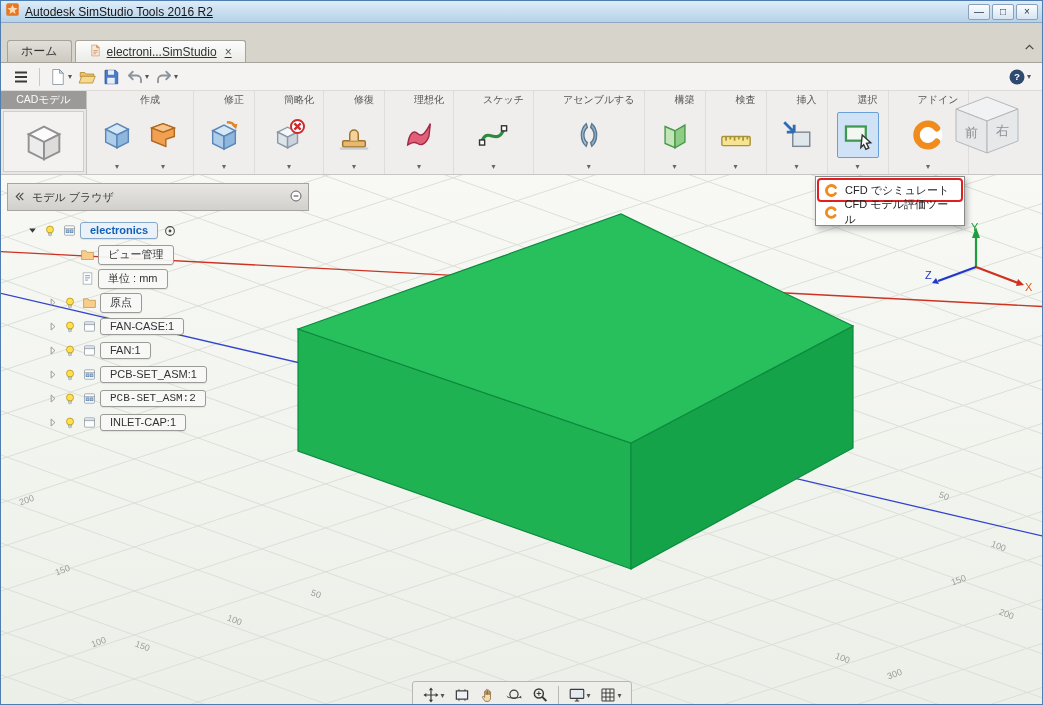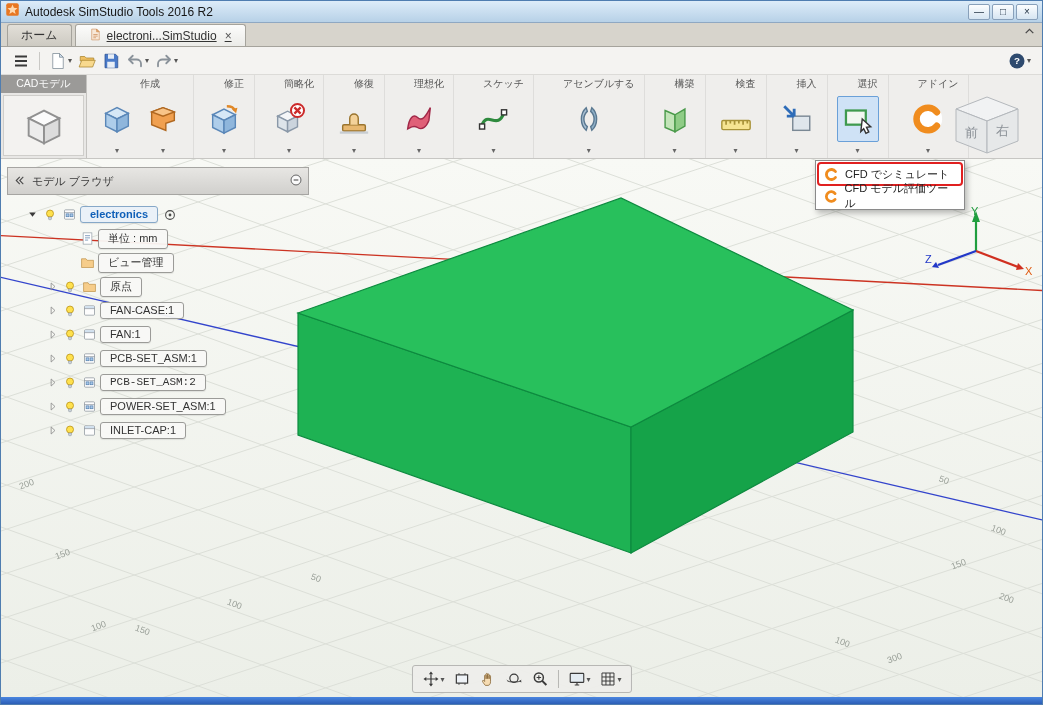--- a/index.html
+++ b/index.html
@@ -2,28 +2,28 @@
 <html><head>
 <meta charset="utf-8">
 <style>
   * { margin:0; padding:0; box-sizing:border-box; }
   html,body { width:1043px; height:705px; font-family:"Liberation Sans", sans-serif; }
   .window { position:relative; width:1043px; height:705px; border:1px solid #4f7db0; background:#f0efed; overflow:hidden; }
 
   
   .titlebar { height:22px; display:flex; align-items:center; gap:5px; padding:0 4px;
     background:linear-gradient(#ddecf9,#b7d1e7); border-bottom:1px solid #8fa8c2; }
-  .title { font-size:12px; color:#161616; }
+  .title { font-size:12px; color:#161616;text-decoration:underline; }
   .winbtns { margin-left:auto; display:flex; gap:2px; }
   .winbtn { width:22px; height:16px; display:flex; align-items:center; justify-content:center;
     font-size:10px; color:#233446; background:linear-gradient(#fcfdfe,#d6e5f2);
     border:1px solid #88a0ba; border-radius:2px; }
 
   
-  .tabbar { height:24px; background:#d7d4cc; display:flex; align-items:flex-end; padding:0 6px;
+  .tabbar { height:40px; background:#d7d4cc; display:flex; align-items:flex-end; padding:0 6px;
     border-bottom:1px solid #a5a39c; }
   .tab { display:flex; align-items:center; gap:5px; font-size:12px; color:#333;
     padding:0 13px; border:1px solid #a5a39c; border-bottom:none; border-radius:3px 3px 0 0; height:22px; }
   .tab.home { background:linear-gradient(#e2dfd8,#cdcac2); margin-right:3px; }
   .tab.active { background:linear-gradient(#fcfcfb,#ebebe8);text-decoration:underline; }
   .tab-close { font-size:12px; color:#555; margin-left:3px; }
   .tab-chevron { margin-left:auto; margin-bottom:4px; cursor:default; }
 
   
   .qat { height:28px; display:flex; align-items:center; padding:0 8px; background:#f4f3f1; border-bottom:1px solid #dcdbd8; }
@@ -473,33 +473,33 @@
             <span class="slot-target">
               <svg width="14" height="14" viewBox="0 0 24 24">
                 <circle cx="12" cy="12" r="7.5" fill="none" stroke="#4a4a4a" stroke-width="1.8"></circle>
                 <circle cx="12" cy="12" r="2.4" fill="#4a4a4a"></circle>
               </svg>
             </span>
           </div>
           <div class="trow" style="margin-left: 70px;">
             <span class="slot-icon">
               <svg width="15" height="15" viewBox="0 0 24 24">
+                <path d="M2.5 6h7l2 2.5h10V20h-19z" fill="#f6cd8a" stroke="#b9883a"></path>
+              </svg>
+            </span>
+            <span class="pill">ビュー管理</span>
+          </div>
+          <div class="trow" style="margin-left: 70px;">
+            <span class="slot-icon">
+              <svg width="15" height="15" viewBox="0 0 24 24">
                 <rect x="5" y="3" width="14" height="18" fill="#fff" stroke="#8a949e"></rect>
                 <path d="M8 7.5h8M8 11h8M8 14.5h5" stroke="#6a8ab0" stroke-width="1.3"></path>
               </svg>
             </span>
             <span class="pill">単位 : mm</span>
-          </div>
-          <div class="trow" style="margin-left: 70px;">
-            <span class="slot-icon">
-              <svg width="15" height="15" viewBox="0 0 24 24">
-                <path d="M2.5 6h7l2 2.5h10V20h-19z" fill="#f6cd8a" stroke="#b9883a"></path>
-              </svg>
-            </span>
-            <span class="pill">ビュー管理</span>
           </div>
           <div class="trow" style="margin-left: 38px;">
             <span class="slot-arrow">
               <svg width="13" height="13" viewBox="0 0 24 24">
                 <path d="M9.5 5.5L16.5 12l-7 6.5z" fill="none" stroke="#8a8a8a" stroke-width="1.5"></path>
               </svg>
             </span>
             <span class="slot-bulb">
               <svg width="14" height="14" viewBox="0 0 24 24">
                 <circle cx="12" cy="9.5" r="6" fill="#ffe14d" stroke="#bb9418" stroke-width="1.4"></circle>
@@ -591,42 +591,20 @@
             </span>
             <span class="slot-icon">
               <svg width="15" height="15" viewBox="0 0 24 24">
                 <rect x="4" y="4.5" width="16" height="15" rx="1.5" fill="#fdfdfd" stroke="#78828c"></rect>
                 <path d="M4 9h16" stroke="#78828c"></path>
                 <rect x="6.5" y="11" width="4.6" height="4.6" fill="#a8c8e8" stroke="#4a78a8"></rect>
                 <rect x="13" y="11" width="4.6" height="4.6" fill="#a8c8e8" stroke="#4a78a8"></rect>
               </svg>
             </span>
             <span class="pill">PCB-SET_ASM:2</span>
-          </div>
-          <div class="trow" style="margin-left: 38px;">
-            <span class="slot-arrow">
-              <svg width="13" height="13" viewBox="0 0 24 24">
-                <path d="M9.5 5.5L16.5 12l-7 6.5z" fill="none" stroke="#8a8a8a" stroke-width="1.5"></path>
-              </svg>
-            </span>
-            <span class="slot-bulb">
-              <svg width="14" height="14" viewBox="0 0 24 24">
-                <circle cx="12" cy="9.5" r="6" fill="#ffe14d" stroke="#bb9418" stroke-width="1.4"></circle>
-                <path d="M9.5 15.5h5v3a1.5 1.5 0 0 1-1.5 1.5h-2a1.5 1.5 0 0 1-1.5-1.5z" fill="#cdd4da" stroke="#8a949e"></path>
-              </svg>
-            </span>
-            <span class="slot-icon">
-              <svg width="15" height="15" viewBox="0 0 24 24">
-                <rect x="4" y="4.5" width="16" height="15" rx="1.5" fill="#fdfdfd" stroke="#78828c"></rect>
-                <path d="M4 9h16" stroke="#78828c"></path>
-                <rect x="6.5" y="11" width="4.6" height="4.6" fill="#a8c8e8" stroke="#4a78a8"></rect>
-                <rect x="13" y="11" width="4.6" height="4.6" fill="#a8c8e8" stroke="#4a78a8"></rect>
-              </svg>
-            </span>
-            <span class="pill">POWER-SET_ASM:1</span>
           </div>
           <div class="trow" style="margin-left: 38px;">
             <span class="slot-arrow">
               <svg width="13" height="13" viewBox="0 0 24 24">
                 <path d="M9.5 5.5L16.5 12l-7 6.5z" fill="none" stroke="#8a8a8a" stroke-width="1.5"></path>
               </svg>
             </span>
             <span class="slot-bulb">
               <svg width="14" height="14" viewBox="0 0 24 24">
                 <circle cx="12" cy="9.5" r="6" fill="#ffe14d" stroke="#bb9418" stroke-width="1.4"></circle>

